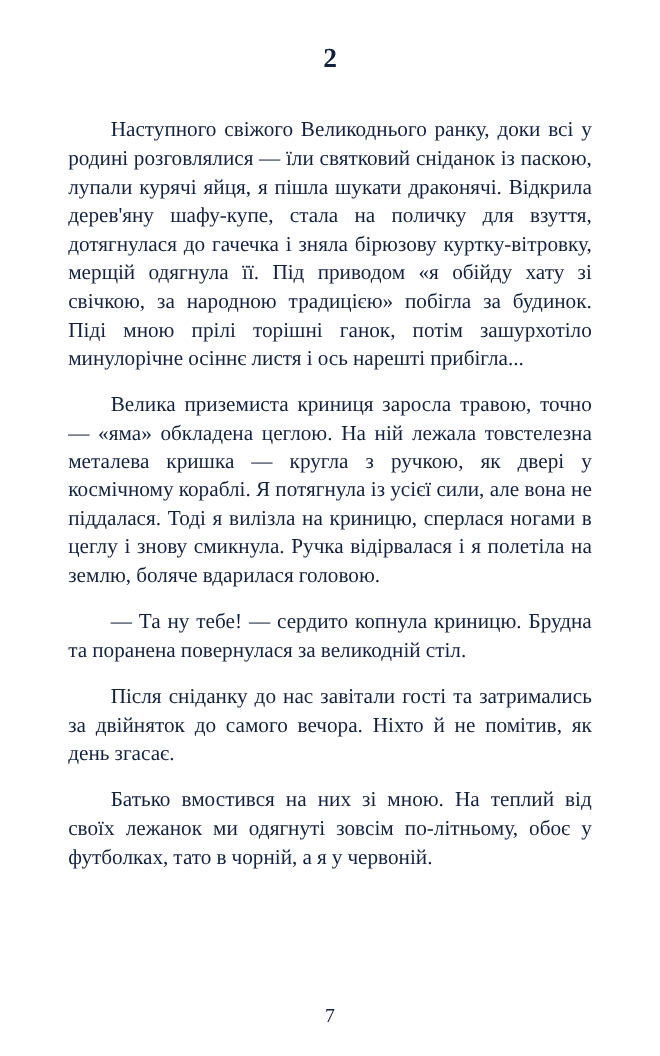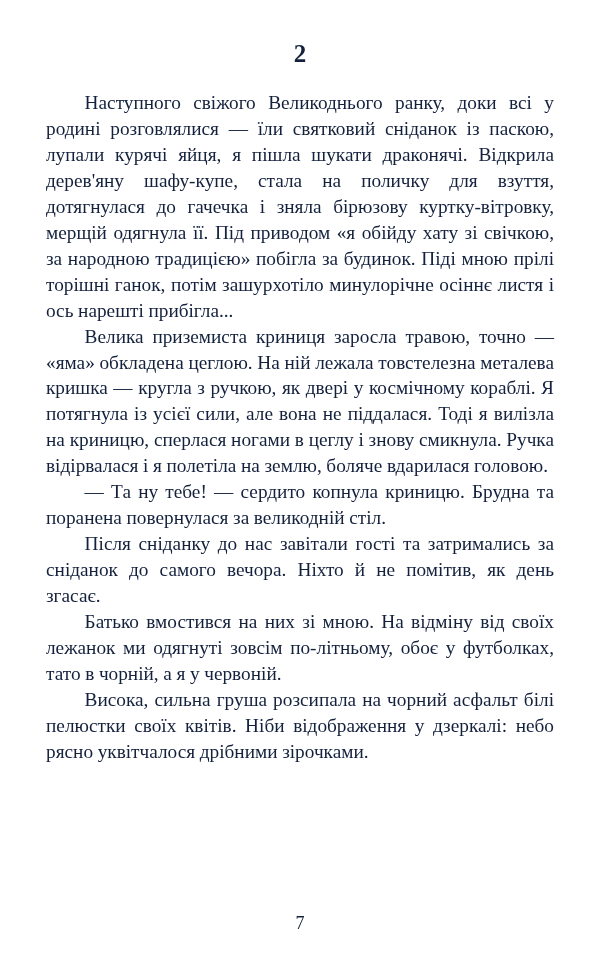--- a/index.html
+++ b/index.html
@@ -28,21 +28,21 @@
     font-size: 25px;
     font-weight: bold;
     color: #14213d;
     margin: 6px 0 22px 0;
     letter-spacing: 0;
   }
   .body-text {
     flex: 1 1 auto;
   }
   .body-text p {
-    margin: 0;
+    margin: 16px;
     font-size: 19.3px;
     line-height: 1.345;
     text-align: justify;
     text-indent: 2.0em;
     color: #14213d;
     -webkit-hyphens: none;
     hyphens: none;
     word-spacing: -0.2px;
   }
   .page-number {
@@ -57,18 +57,17 @@
 </style>
 </head>
 <body>
 
 <div class="page">
   <div class="chapter-number">2</div>
   <div class="body-text">
     <p>Наступного свіжого Великоднього ранку, доки всі у родині розговлялися — їли святковий сніданок із паскою, лупали курячі яйця, я пішла шукати драконячі. Відкрила дерев'яну шафу-купе, стала на поличку для взуття, дотягнулася до гачечка і зняла бірюзову куртку-вітровку, мерщій одягнула її. Під приводом «я обійду хату зі свічкою, за народною традицією» побігла за будинок. Піді мною прілі торішні ганок, потім зашурхотіло минулорічне осіннє листя і ось нарешті прибігла...</p>
     <p>Велика приземиста криниця заросла травою, точно — «яма» обкладена цеглою. На ній лежала товстелезна металева кришка — кругла з ручкою, як двері у космічному кораблі. Я потягнула із усієї сили, але вона не піддалася. Тоді я вилізла на криницю, сперлася ногами в цеглу і знову смикнула. Ручка відірвалася і я полетіла на землю, боляче вдарилася головою.</p>
     <p>— Та ну тебе! — сердито копнула криницю. Брудна та поранена повернулася за великодній стіл.</p>
-    <p>Після сніданку до нас завітали гості та затримались за сніданок до самого вечора. Ніхто й не помітив, як день згасає.</p>
-    <p>Батько вмостився на них зі мною. На відміну від своїх лежанок ми одягнуті зовсім по-літньому, обоє у футболках, тато в чорній, а я у червоній.</p>
-    <p>Висока, сильна груша розсипала на чорний асфальт білі пелюстки своїх квітів. Ніби відображення у дзеркалі: небо рясно уквітчалося дрібними зірочками.</p>
+    <p>Після сніданку до нас завітали гості та затримались за двійняток до самого вечора. Ніхто й не помітив, як день згасає.</p>
+    <p>Батько вмостився на них зі мною. На теплий від своїх лежанок ми одягнуті зовсім по-літньому, обоє у футболках, тато в чорній, а я у червоній.</p>
   </div>
   <div class="page-number">7</div>
 </div>
 
 </body></html>

